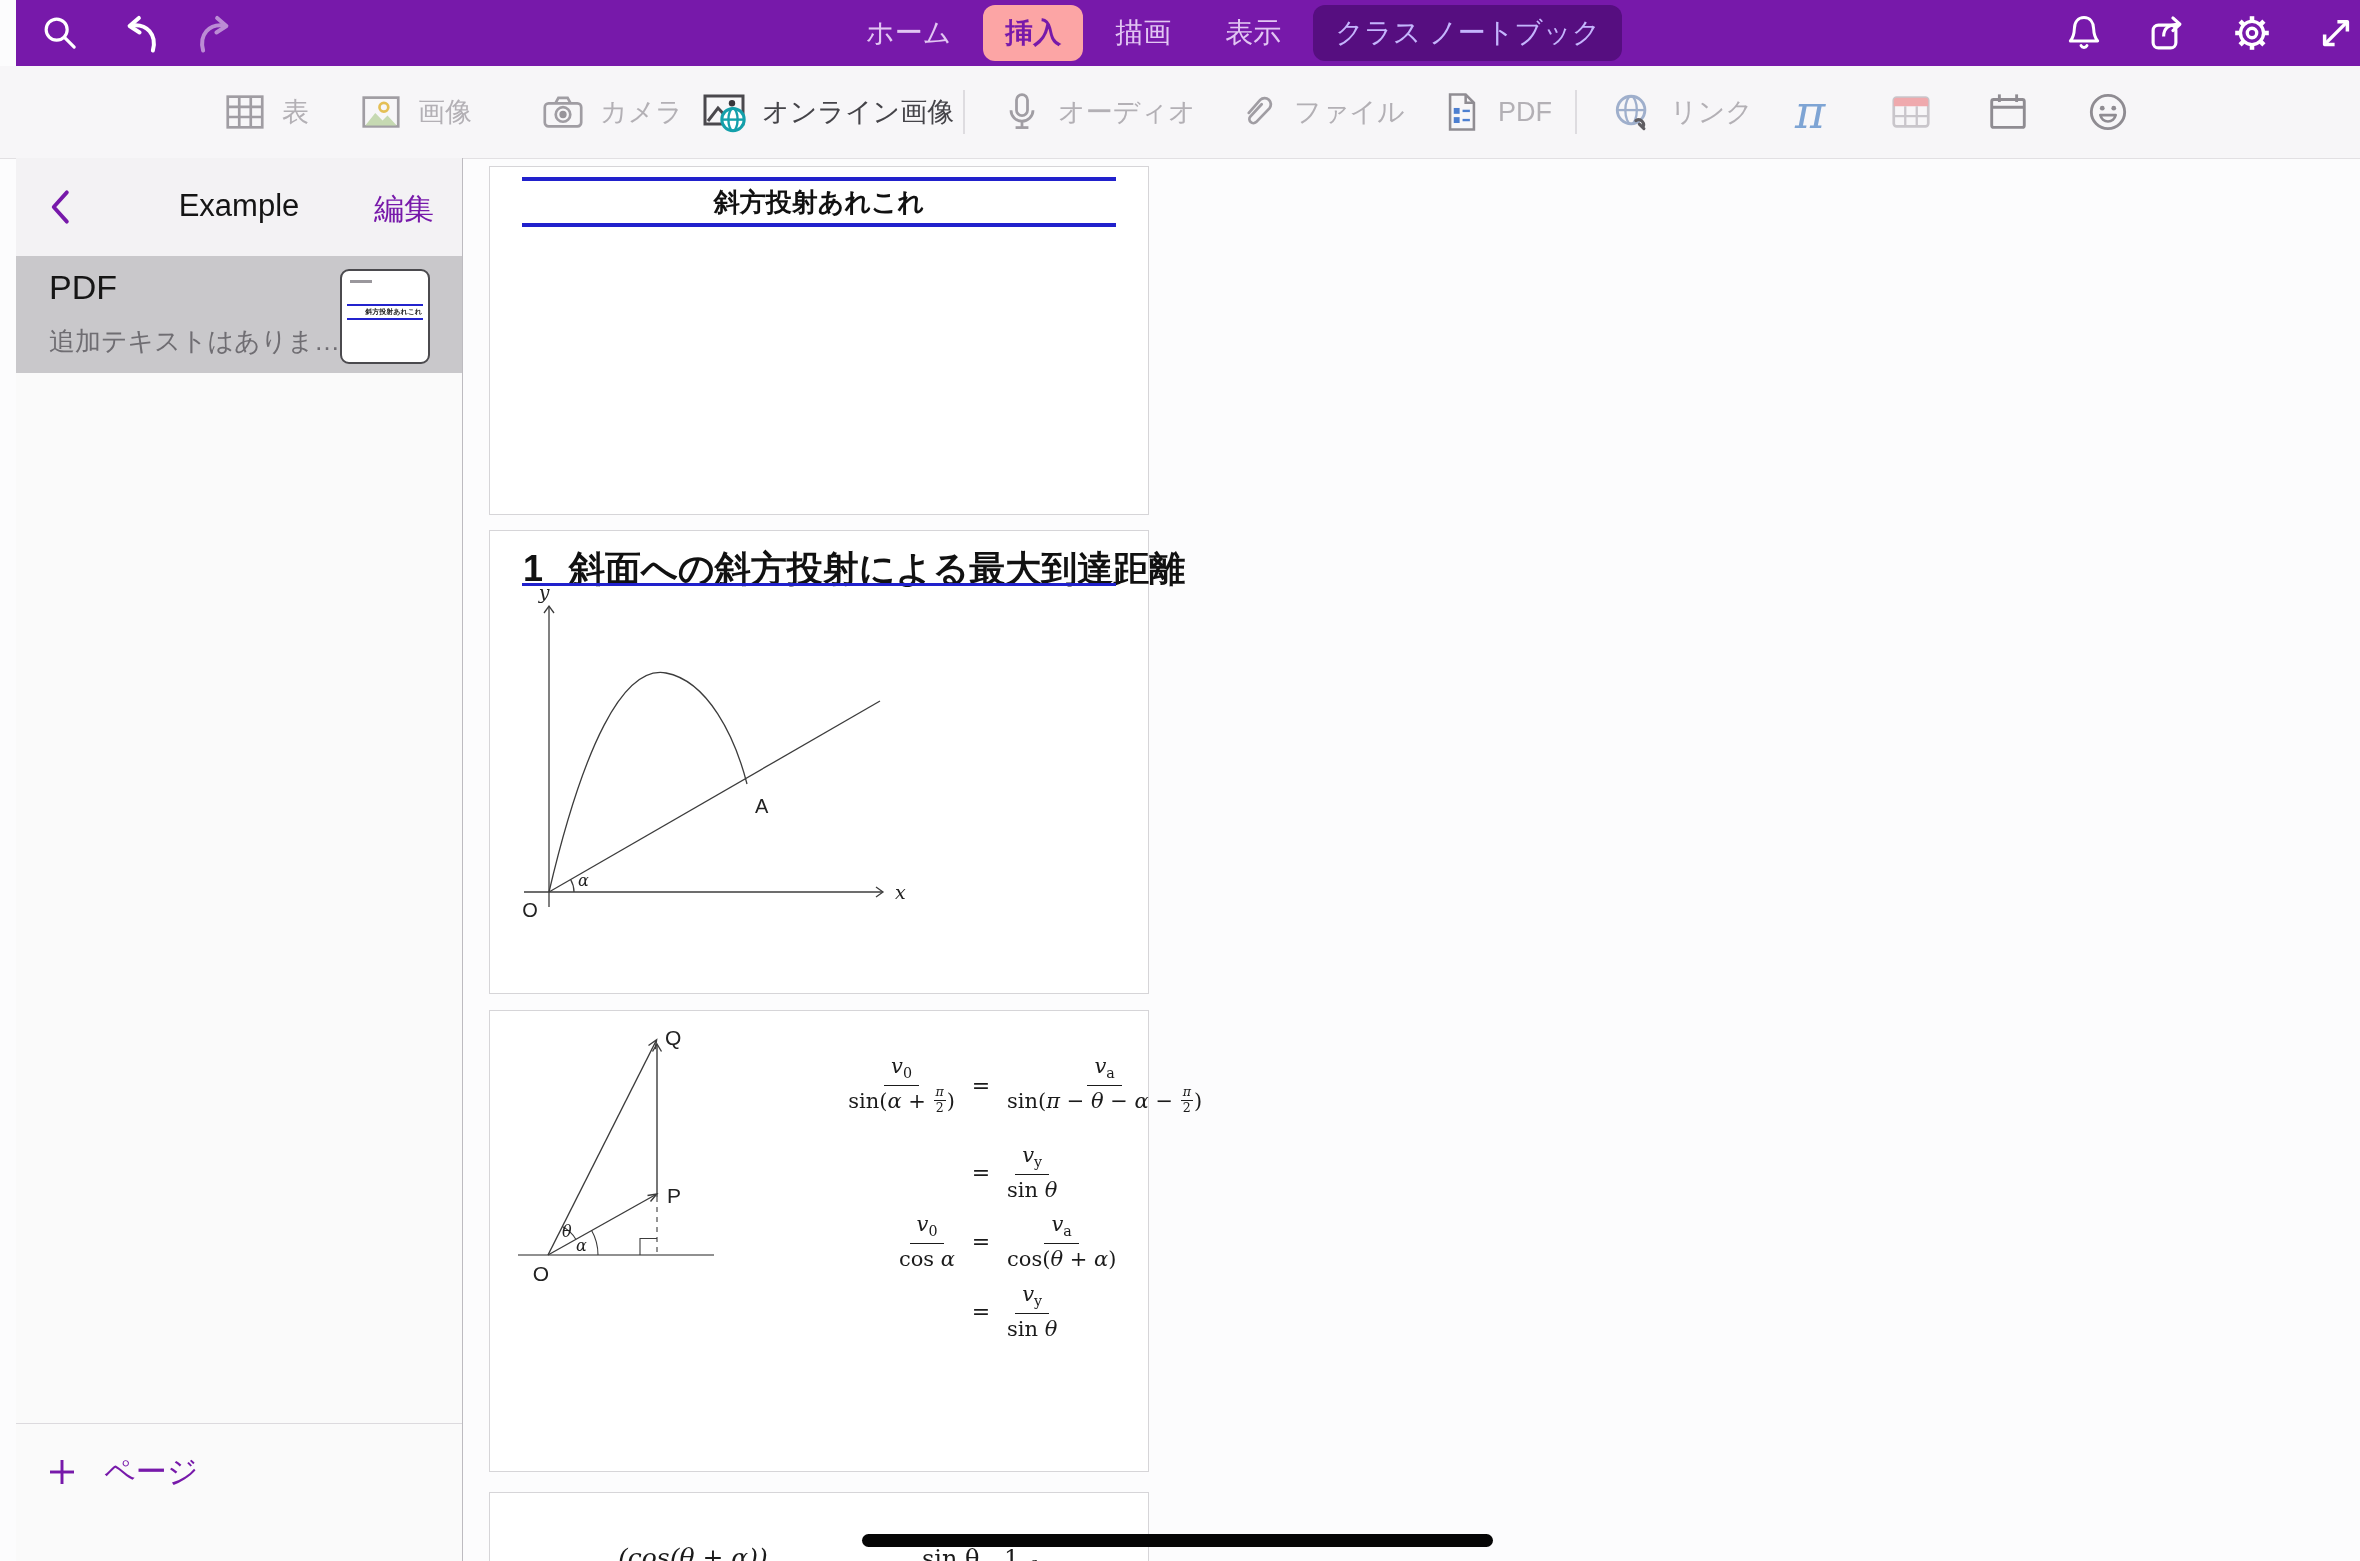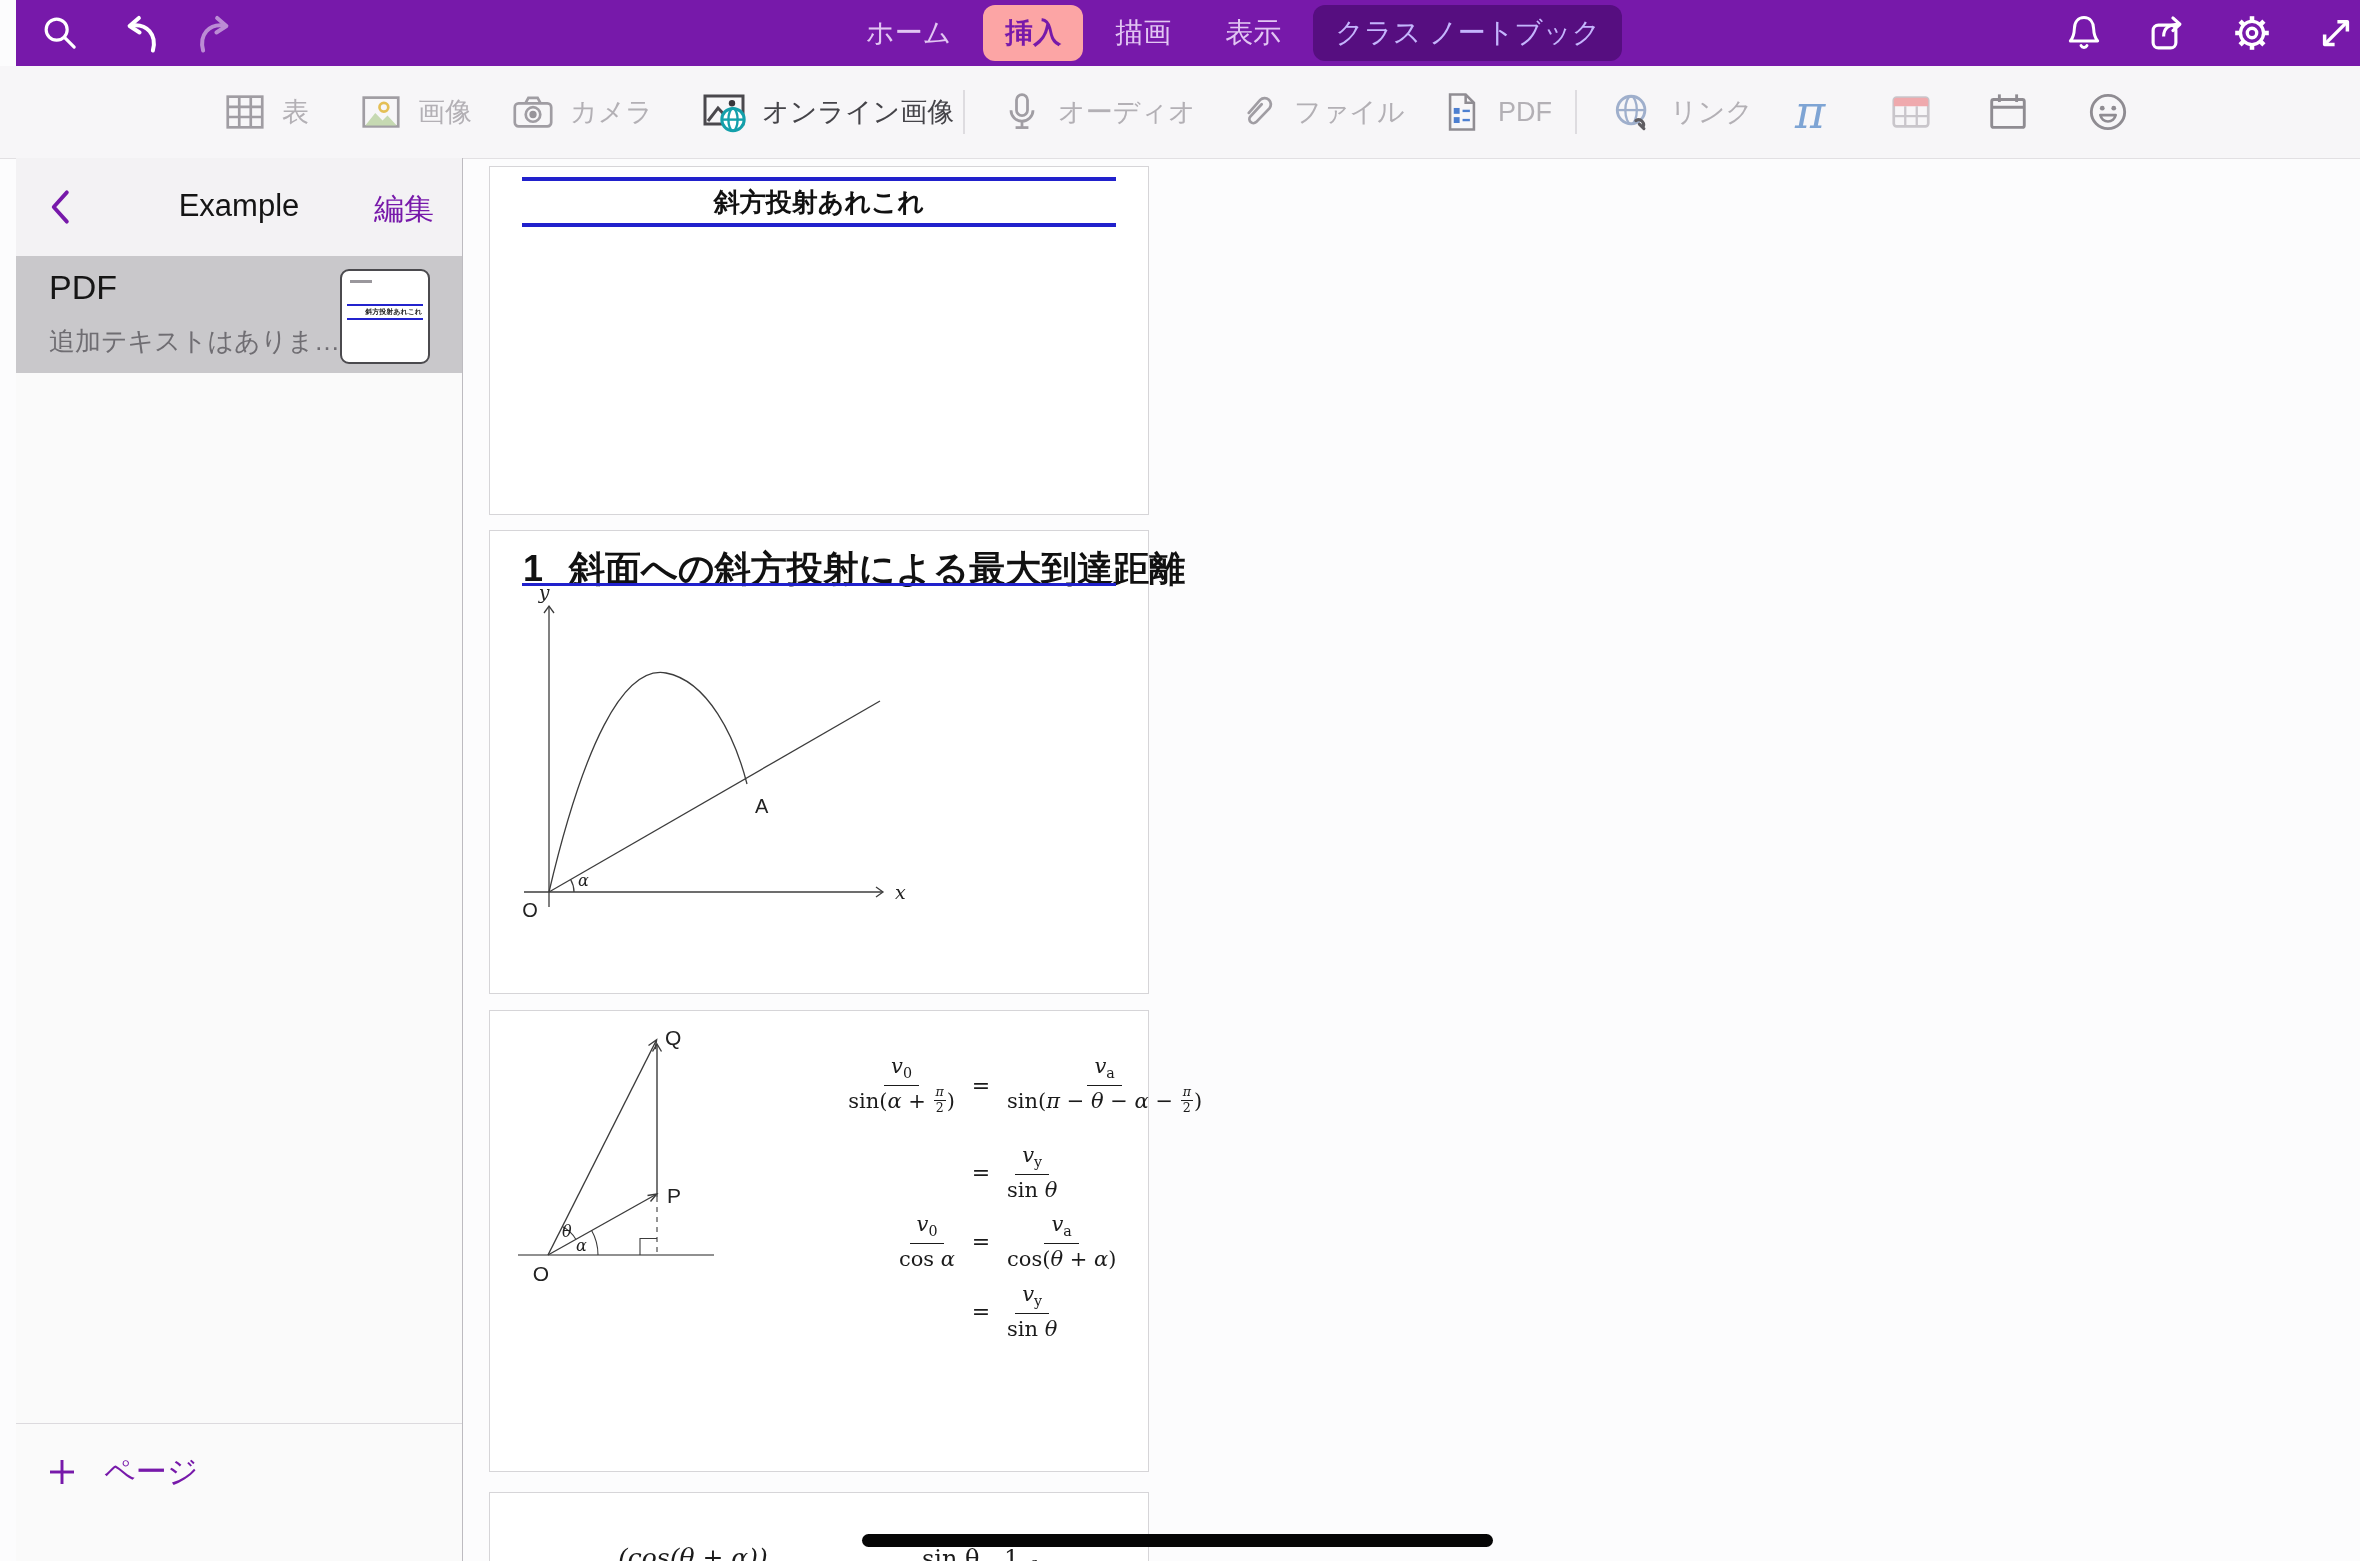--- a/index.html
+++ b/index.html
@@ -170,21 +170,21 @@
 
     <div class="tool" style="left:358px;">
       <svg width="46" height="46" viewBox="0 0 24 24">
         <rect x="3" y="4.5" width="18" height="15" fill="none" stroke="#a09da3" stroke-width="1.4"></rect>
         <circle cx="13.5" cy="9.5" r="2.3" fill="none" stroke="#e4bf56" stroke-width="1.4"></circle>
         <path d="M3.8 19 L9 12.5 L12.8 16.4 L15.4 13.8 L20.2 19 Z" fill="#c6d9b2"></path>
       </svg>
       <span class="lbl">画像</span>
     </div>
 
-    <div class="tool" style="left:510px;">
+    <div class="tool" style="left:540px;">
       <svg width="46" height="46" viewBox="0 0 24 24">
         <rect x="2.5" y="7.5" width="19" height="12" rx="2" fill="none" stroke="#a09da3" stroke-width="1.4"></rect>
         <path d="M8 7.5 L9.6 4.6 L14.4 4.6 L16 7.5" fill="none" stroke="#a09da3" stroke-width="1.4"></path>
         <circle cx="12" cy="13.3" r="3.8" fill="none" stroke="#a09da3" stroke-width="1.4"></circle>
         <circle cx="12" cy="13.3" r="1.9" fill="#97949a"></circle>
       </svg>
       <span class="lbl">カメラ</span>
     </div>
 
     <div class="tool" style="left:700px;">

